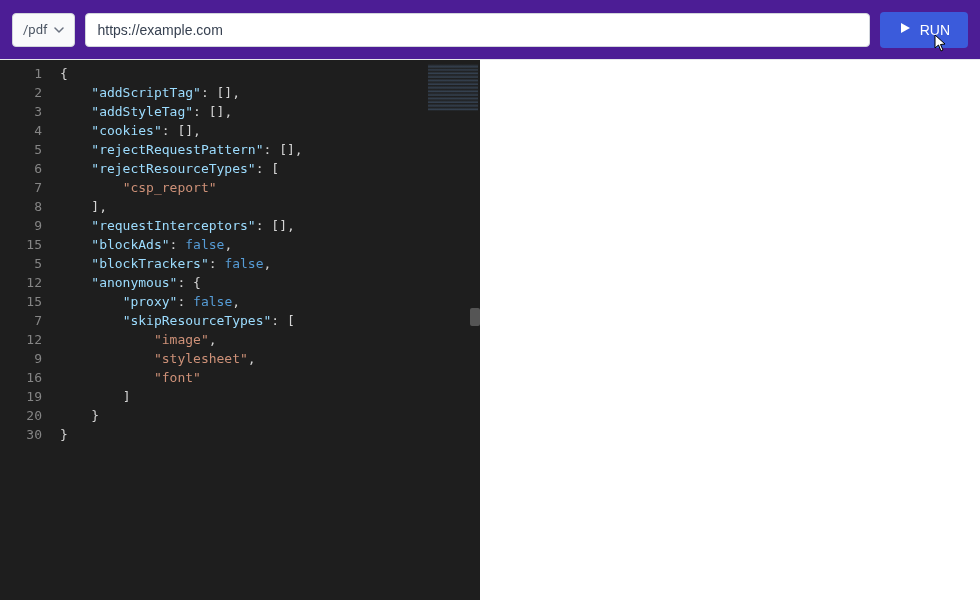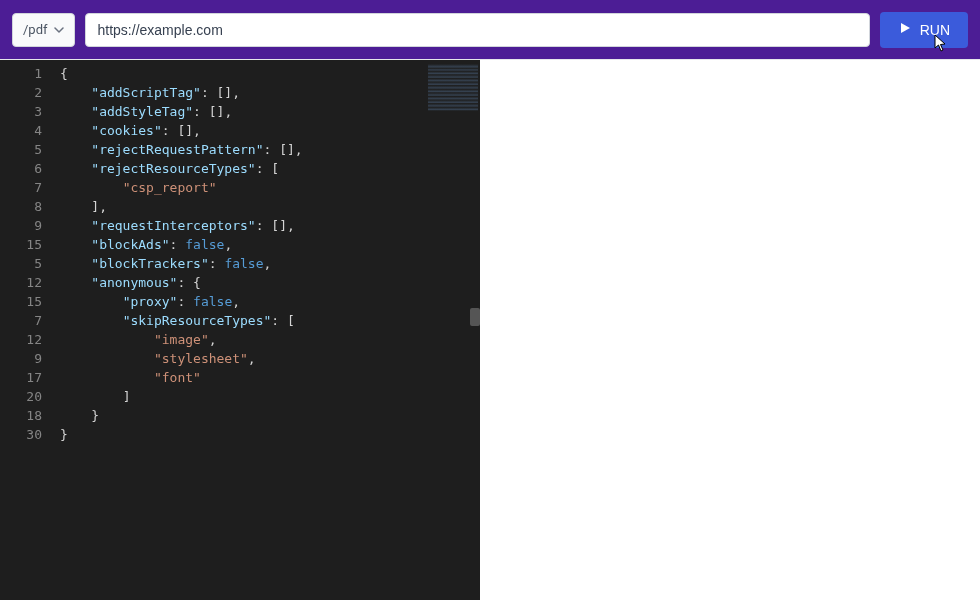--- a/index.html
+++ b/index.html
@@ -199,23 +199,23 @@
         <div class="ln">7</div>
         <div class="ln">8</div>
         <div class="ln">9</div>
         <div class="ln">15</div>
         <div class="ln">5</div>
         <div class="ln">12</div>
         <div class="ln">15</div>
         <div class="ln">7</div>
         <div class="ln">12</div>
         <div class="ln">9</div>
-        <div class="ln">17</div>
+        <div class="ln">16</div>
+        <div class="ln">19</div>
         <div class="ln">20</div>
-        <div class="ln">18</div>
         <div class="ln">30</div>
       </div>
     <div class="code"><div class="line"><span class="tok-brace">{</span></div><div class="line"><span>    </span><span class="tok-key">"addScriptTag"</span><span class="tok-colon">: </span><span class="tok-bracket">[]</span><span class="tok-comma">,</span></div><div class="line"><span>    </span><span class="tok-key">"addStyleTag"</span><span class="tok-colon">: </span><span class="tok-bracket">[]</span><span class="tok-comma">,</span></div><div class="line"><span>    </span><span class="tok-key">"cookies"</span><span class="tok-colon">: </span><span class="tok-bracket">[]</span><span class="tok-comma">,</span></div><div class="line"><span>    </span><span class="tok-key">"rejectRequestPattern"</span><span class="tok-colon">: </span><span class="tok-bracket">[]</span><span class="tok-comma">,</span></div><div class="line"><span>    </span><span class="tok-key">"rejectResourceTypes"</span><span class="tok-colon">: </span><span class="tok-bracket">[</span></div><div class="line"><span>        </span><span class="tok-str">"csp_report"</span></div><div class="line"><span>    </span><span class="tok-bracket">]</span><span class="tok-comma">,</span></div><div class="line"><span>    </span><span class="tok-key">"requestInterceptors"</span><span class="tok-colon">: </span><span class="tok-bracket">[]</span><span class="tok-comma">,</span></div><div class="line"><span>    </span><span class="tok-key">"blockAds"</span><span class="tok-colon">: </span><span class="tok-bool">false</span><span class="tok-comma">,</span></div><div class="line"><span>    </span><span class="tok-key">"blockTrackers"</span><span class="tok-colon">: </span><span class="tok-bool">false</span><span class="tok-comma">,</span></div><div class="line"><span>    </span><span class="tok-key">"anonymous"</span><span class="tok-colon">: </span><span class="tok-brace">{</span></div><div class="line"><span>        </span><span class="tok-key">"proxy"</span><span class="tok-colon">: </span><span class="tok-bool">false</span><span class="tok-comma">,</span></div><div class="line"><span>        </span><span class="tok-key">"skipResourceTypes"</span><span class="tok-colon">: </span><span class="tok-bracket">[</span></div><div class="line"><span>            </span><span class="tok-str">"image"</span><span class="tok-comma">,</span></div><div class="line"><span>            </span><span class="tok-str">"stylesheet"</span><span class="tok-comma">,</span></div><div class="line"><span>            </span><span class="tok-str">"font"</span></div><div class="line"><span>        </span><span class="tok-bracket">]</span></div><div class="line"><span>    </span><span class="tok-brace">}</span></div><div class="line"><span class="tok-brace">}</span></div></div>
     <div class="minimap"></div>
     <div class="vscrollbar">
       <div class="thumb"></div>
     </div>
   </div>
   <div class="output-pane"></div>
 </div>

